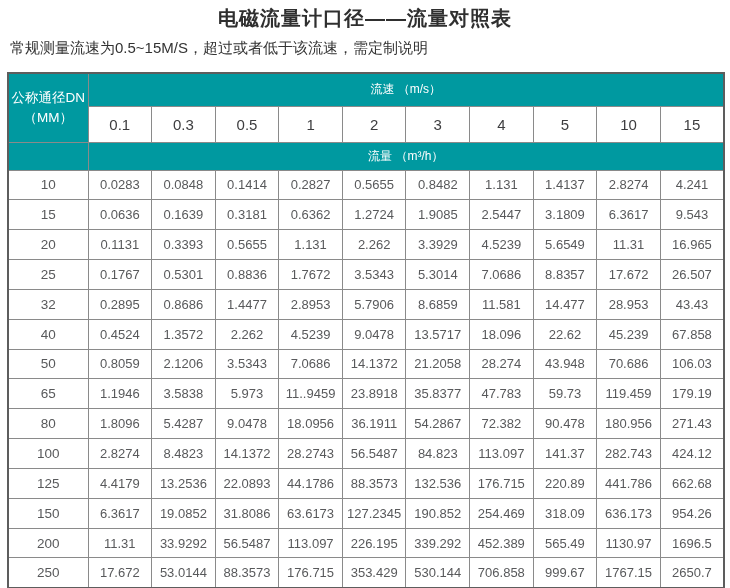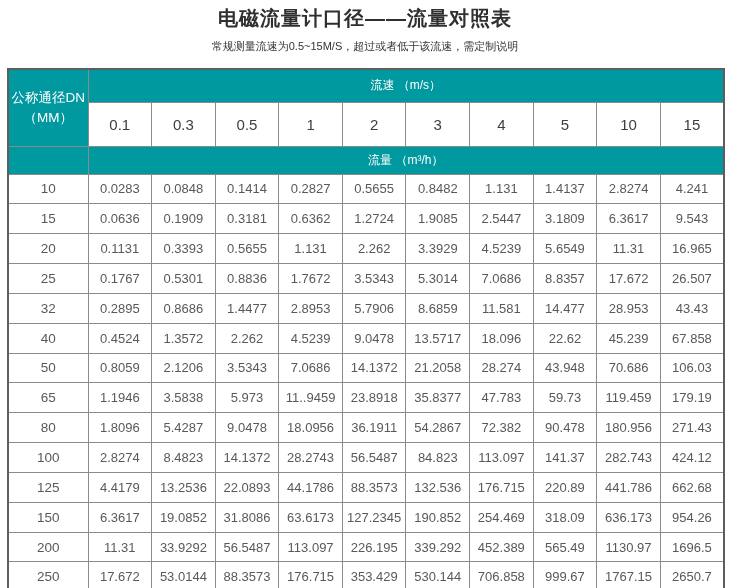--- a/index.html
+++ b/index.html
@@ -13,23 +13,23 @@
   }
   .page-title {
     margin: 5px 0 0 0;
     text-align: center;
     font-size: 20px;
     font-weight: bold;
     color: #2f2f2f;
     letter-spacing: 1px;
   }
   .page-subtitle {
-    margin: 7px 0 0 0;
-    text-align: center;
-    font-size: 11px;
+    margin: 7px 0 0 10px;
+    text-align: left;
+    font-size: 15px;
     font-weight: normal;
     color: #333333;
   }
   table.flow-table {
     border-collapse: collapse;
     table-layout: fixed;
     width: 716px;
     margin: 14px 0 0 7px;
     border: 2px solid #5d5d5d;
   }
@@ -45,21 +45,21 @@
   .teal-cell {
     background: #0099A0;
     color: #ffffff;
     font-size: 12px;
   }
   .corner-cell {
     font-size: 13.5px;
     line-height: 1.45;
   }
   tr.vel-header-row { height: 33px; }
-  tr.velocity-row   { height: 44px; }
+  tr.velocity-row   { height: 36px; }
   tr.flow-header-row{ height: 28px; margin-top: 48px; }
   .vel-cell {
     background: #ffffff;
     color: #3d3d3f;
     font-size: 15px;
   }
   tbody tr { height: 29.85px; }
   .dn-cell {
     color: #58595b;
     font-size: 13.5px;
@@ -124,21 +124,21 @@
         <td class="data-cell">0.5655</td>
         <td class="data-cell">0.8482</td>
         <td class="data-cell">1.131</td>
         <td class="data-cell">1.4137</td>
         <td class="data-cell">2.8274</td>
         <td class="data-cell">4.241</td>
       </tr>
       <tr>
         <td class="dn-cell">15</td>
         <td class="data-cell">0.0636</td>
-        <td class="data-cell">0.1909</td>
+        <td class="data-cell">0.1639</td>
         <td class="data-cell">0.3181</td>
         <td class="data-cell">0.6362</td>
         <td class="data-cell">1.2724</td>
         <td class="data-cell">1.9085</td>
         <td class="data-cell">2.5447</td>
         <td class="data-cell">3.1809</td>
         <td class="data-cell">6.3617</td>
         <td class="data-cell">9.543</td>
       </tr>
       <tr>

